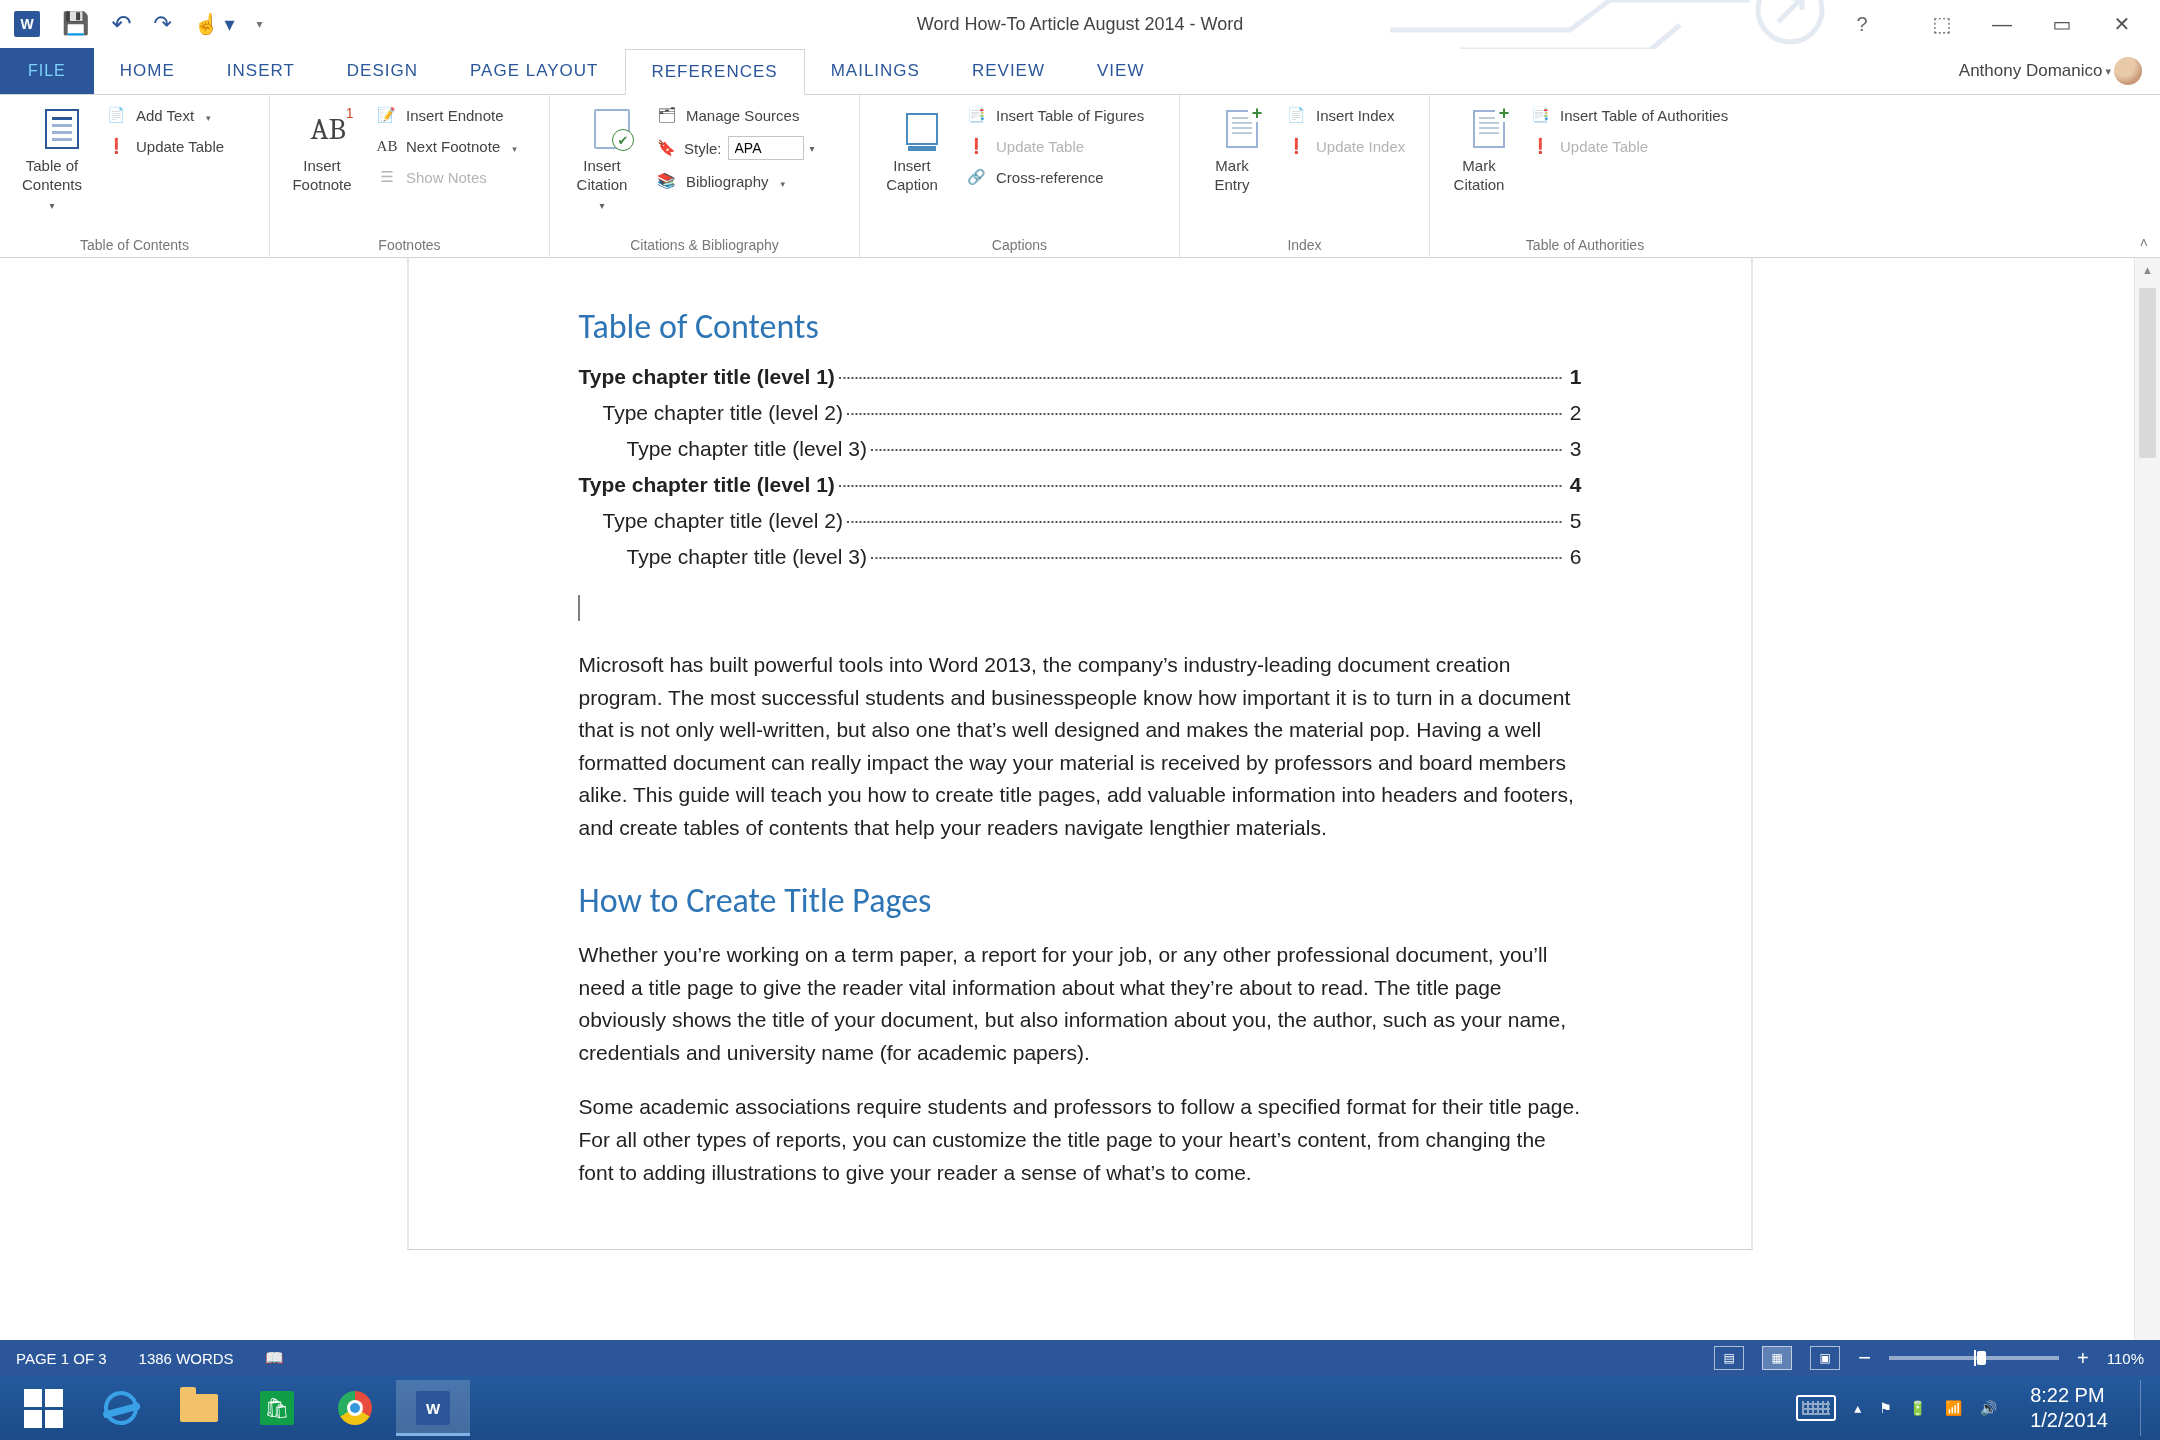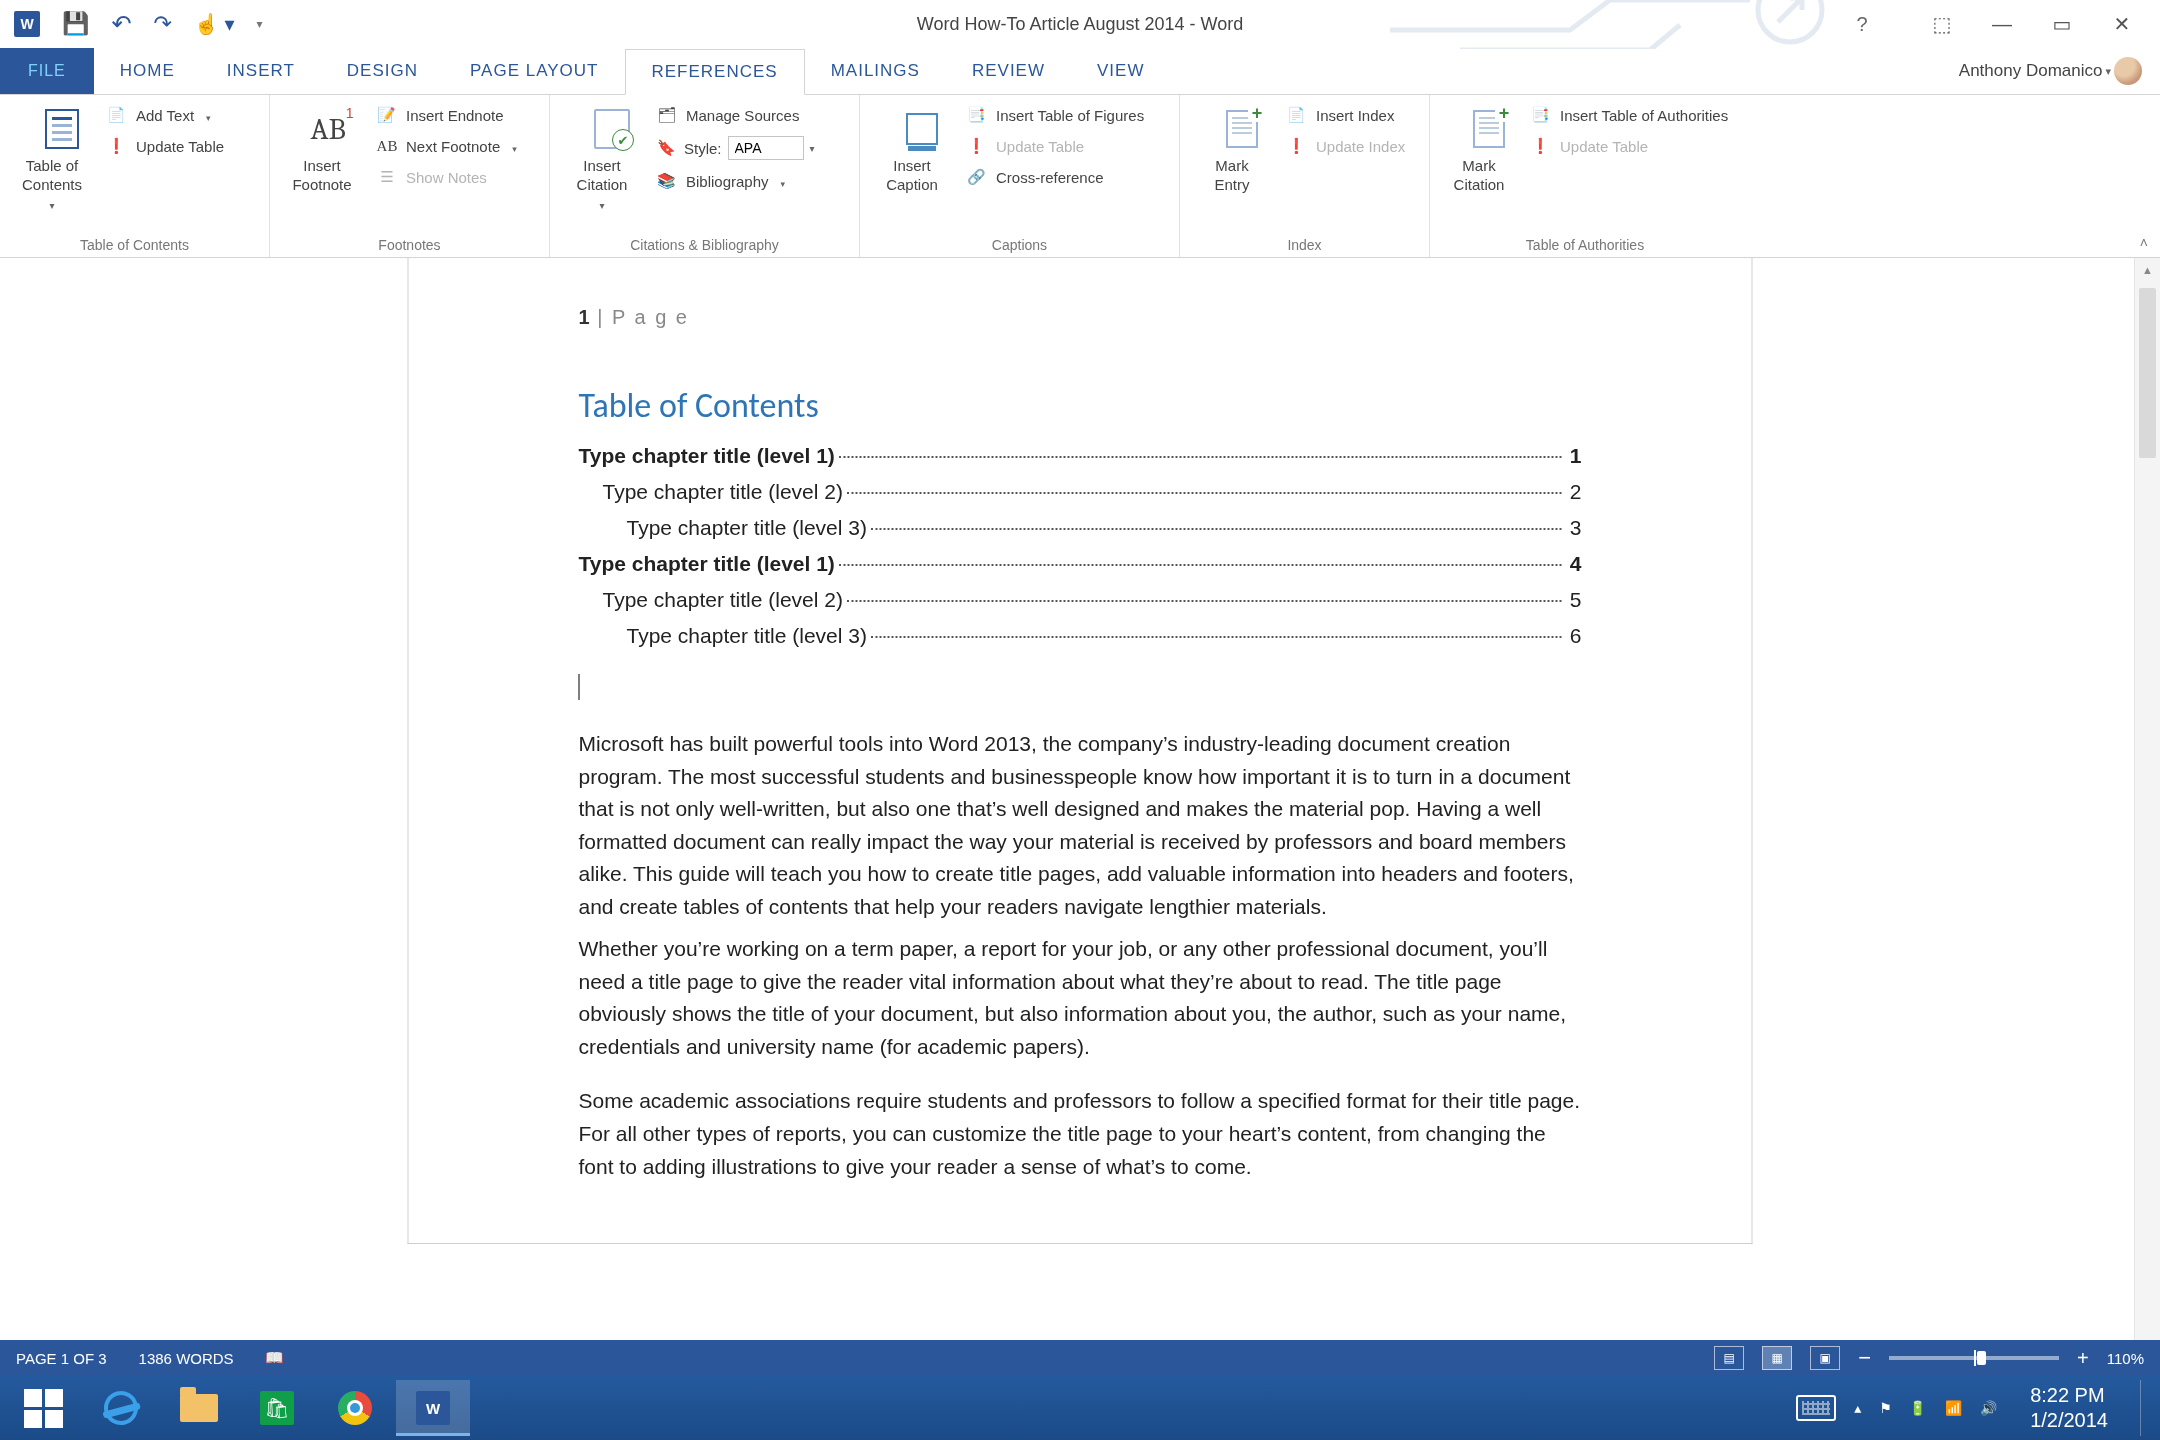--- a/index.html
+++ b/index.html
@@ -312,21 +312,20 @@
       </div>
     </div>
     <div class="glabel">Table of Authorities</div>
   </div>
 
   <span class="collapse">˄</span>
 </div>
 
 <div class="docarea">
   <div class="page">
-    <div class="hdr"><b>1</b> | <span>P a g e</span></div>
     <h2>Table of Contents</h2>
     <div id="toc-holder">
         <div class="tocline l1">
           <span class="t">Type chapter title (level 1)</span>
           <span class="dots"></span>
           <span class="p">1</span>
         </div>
         <div class="tocline l2">
           <span class="t">Type chapter title (level 2)</span>
           <span class="dots"></span>
@@ -348,20 +347,21 @@
           <span class="p">5</span>
         </div>
         <div class="tocline l3">
           <span class="t">Type chapter title (level 3)</span>
           <span class="dots"></span>
           <span class="p">6</span>
         </div>
       </div>
     <span class="cursor"></span>
     <p class="body">Microsoft has built powerful tools into Word 2013, the company’s industry-leading document creation program. The most successful students and businesspeople know how important it is to turn in a document that is not only well-written, but also one that’s well designed and makes the material pop. Having a well formatted document can really impact the way your material is received by professors and board members alike. This guide will teach you how to create title pages, add valuable information into headers and footers, and create tables of contents that help your readers navigate lengthier materials.</p>
+    <h2 style="margin-top:36px">How to Create Title Pages</h2>
     <p class="body" style="margin-top:10px">Whether you’re working on a term paper, a report for your job, or any other professional document, you’ll need a title page to give the reader vital information about what they’re about to read. The title page obviously shows the title of your document, but also information about you, the author, such as your name, credentials and university name (for academic papers).</p>
     <p class="body">Some academic associations require students and professors to follow a specified format for their title page. For all other types of reports, you can customize the title page to your heart’s content, from changing the font to adding illustrations to give your reader a sense of what’s to come.</p>
   </div>
   <div class="scrollgutter">
     <div class="up">▲</div>
     <div class="thumb"></div>
     <div class="dn">▼</div>
   </div>
 </div>
 

